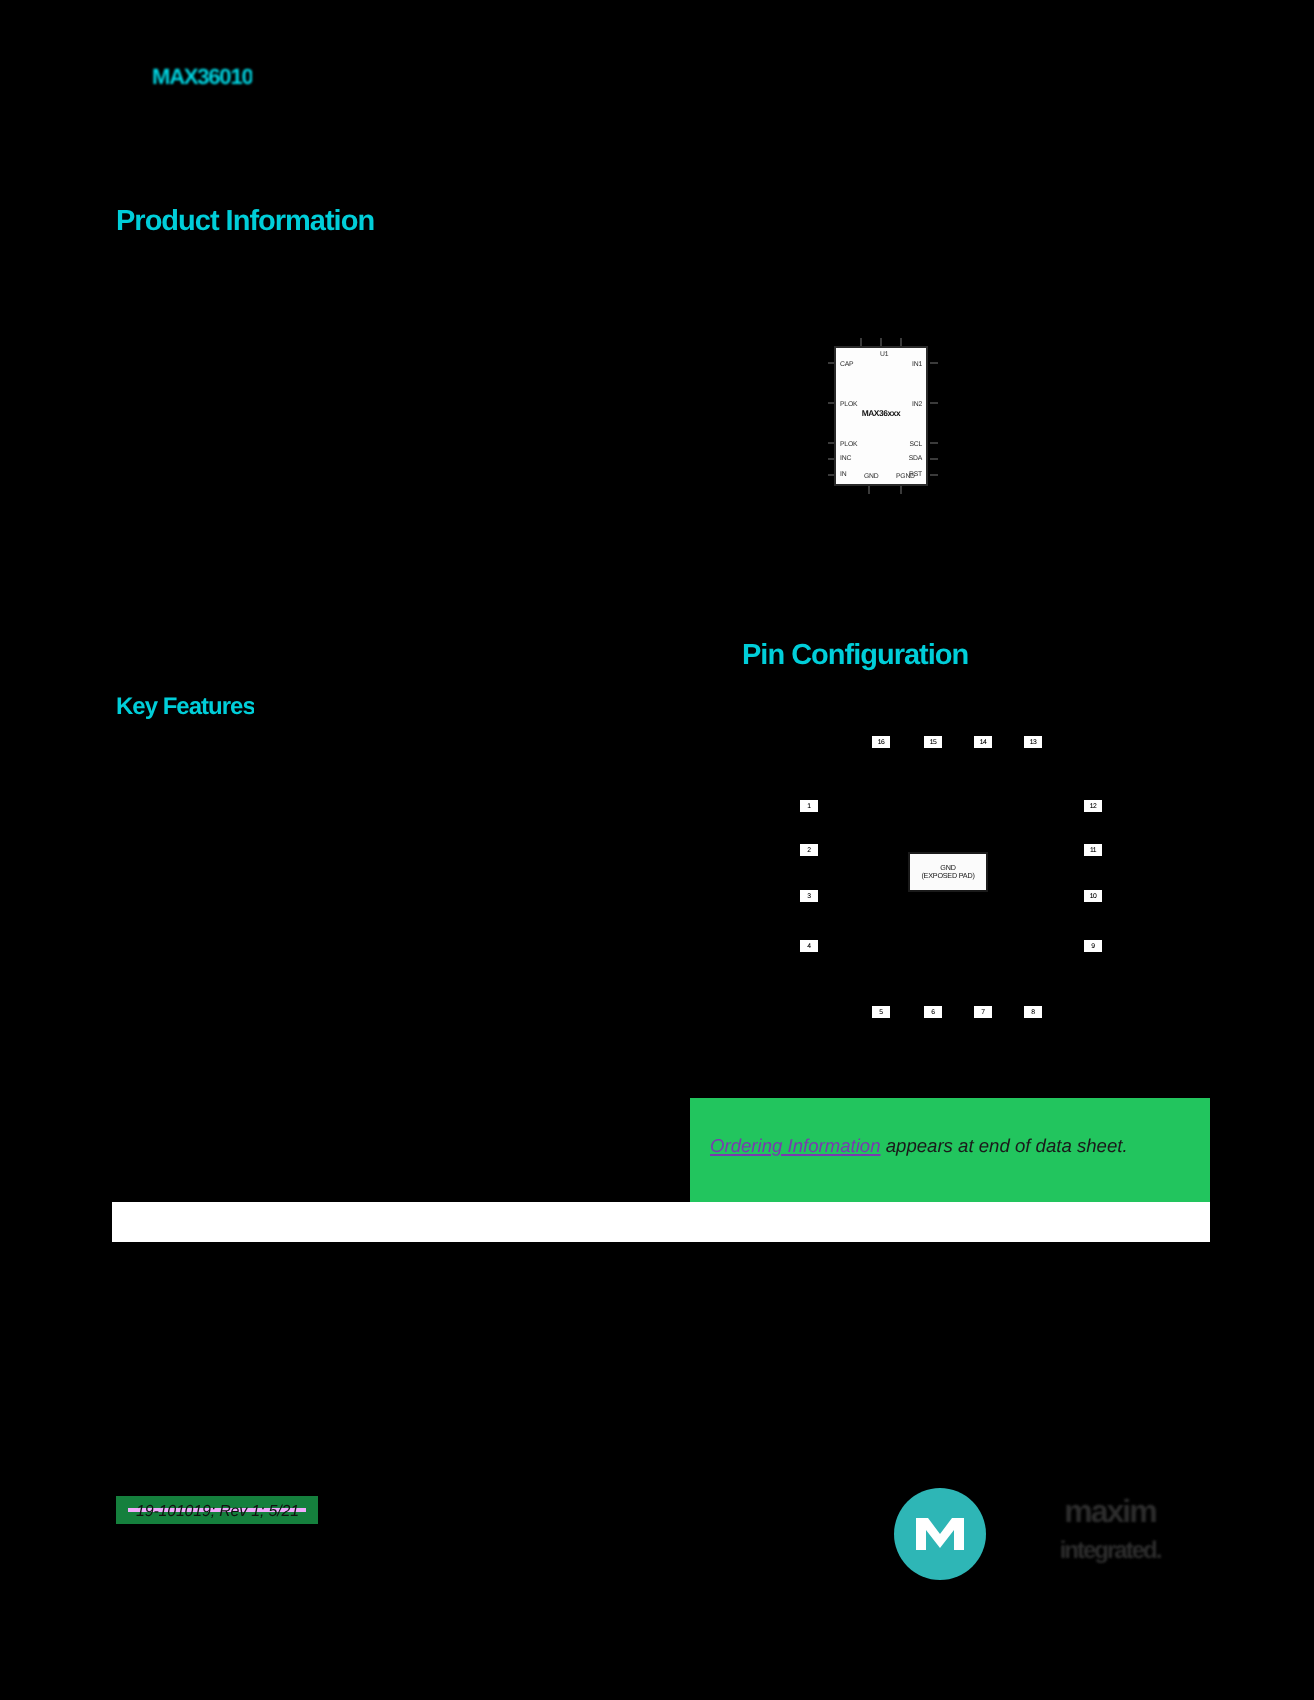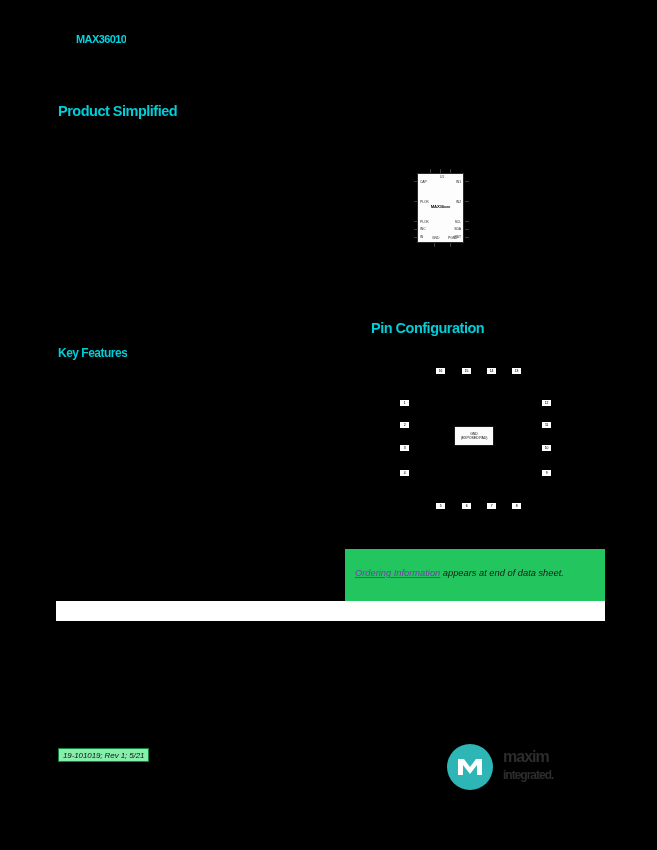--- a/index.html
+++ b/index.html
@@ -200,22 +200,22 @@
     box-sizing: border-box;
   }
 
   
   #doc-id-box {
     position: absolute;
     left: 58px;
     top: 748px;
     height: 14px;
     padding: 1px 4px;
-    background: #86efac;
-    border: 1px solid #15803d;
+    background: #f0abfc;
+    border: 6px solid #15803d;
     box-sizing: border-box;
     display: flex;
     align-items: center;
   }
   #doc-id-text {
     font-size: 8px;
     font-style: italic;
     color: #111;
     white-space: nowrap;
     letter-spacing: -0.1px;
@@ -236,40 +236,41 @@
     height: 46px;
     border-radius: 50%;
     background: #2eb6b6;
   }
   #maxim-wordmark {
     position: absolute;
     left: 56px;
     top: 7px;
     width: 104px;
     height: 38px;
+    text-align: center;
   }
   .wm-line {
     color: #5a5a5a;
     font-weight: bold;
     letter-spacing: -1px;
     white-space: nowrap;
     overflow: hidden;
     filter: blur(0.6px) contrast(2.2);
   }
   #wm-line1 { font-size: 16px; line-height: 18px; }
   #wm-line2 { font-size: 12px; line-height: 18px; }
 </style>
 </head>
 <body>
 
 <div class="page">
 
   <div id="part-number-top" class="heading-teal">MAX36010</div>
 
-  <div id="product-highlights-title" class="heading-teal">Product Simplified</div>
+  <div id="product-highlights-title" class="heading-teal">Product Information</div>
 
 
   <div id="pin-config-title" class="heading-teal">Pin Configuration</div>
 
   <div id="key-features-title" class="heading-teal">Key Features</div>
 
   <div id="app-diagram">
     <div class="app-lead h" style="left:0px;  top:12px;"></div>
     <div class="app-lead h" style="left:0px;  top:32px;"></div>
     <div class="app-lead h" style="left:0px;  top:52px;"></div>

